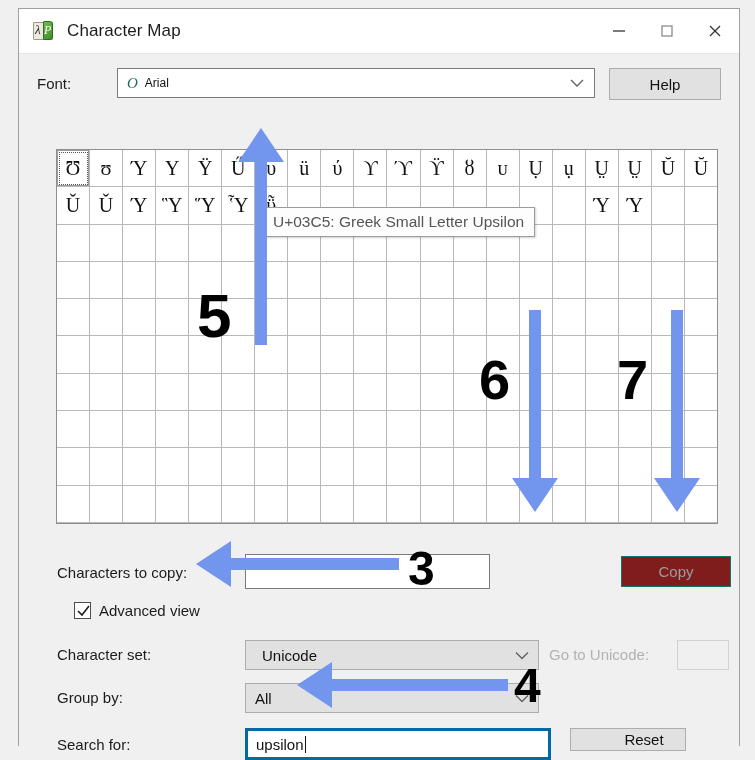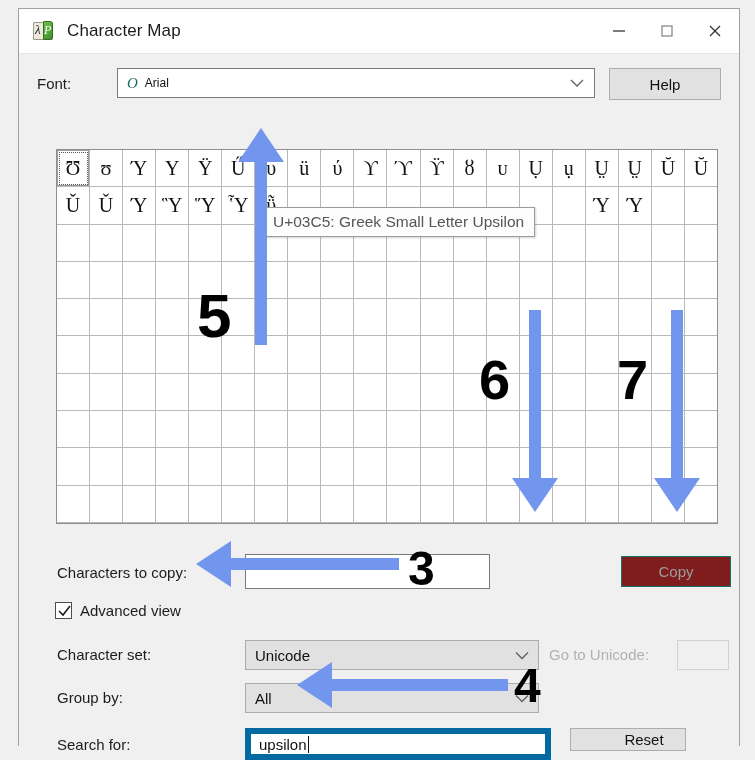--- a/index.html
+++ b/index.html
@@ -232,21 +232,21 @@
     background: #e1e1e1;
   }
   .btn.disabled {
     background: #7f1d1d;
     border: 1px solid #0f766e;
     color: #9d9d9d;
   }
 
   .checkbox-row {
     position: absolute;
-    left: 36px; top: 548px;
+    left: 55px; top: 548px;
     display: flex; align-items: center;
   }
   .cbox {
     width: 17px; height: 17px;
     border: 1px solid #4d4d4d;
     background: #fff;
     position: relative;
     flex: 0 0 auto;
   }
   .cbox svg { position: absolute; left: 1px; top: 1px; }
@@ -277,21 +277,21 @@
     width: 52px; height: 30px;
     background: #f0f0f0;
     border: 1px solid #d2d2d2;
   }
 
   .search-field {
     position: absolute;
     left: 226px; top: 674px;
     width: 306px; height: 32px;
     background: #ffffff;
-    border: 6px solid #0369a1;
+    border: 3px solid #0369a1;
     display: flex; align-items: center;
   }
   .search-field .sv {
     margin-left: 8px;
     font-size: 15px;
     color: #111;
   }
   .caret {
     width: 1px; height: 17px;
     background: #111;
@@ -585,21 +585,21 @@
       <div class="checkbox-row">
         <div class="cbox">
           <svg width="15" height="15" viewBox="0 0 15 15">
               <polyline points="2,7 6,11 13,2" fill="none" stroke="#1c1c1c" stroke-width="1.6"></polyline>
             </svg>
         </div>
         <span class="cb-label">Advanced view</span>
       </div>
 
       <div class="lbl" style="left:38px; top:592px;">Character set:</div>
-      <div class="dd" style="left:226px; top:586px; width:294px; height:30px;">
+      <div class="dd" style="left:226px; top:586px; width:294px; height:30px;padding-left:7px;">
         <span class="dd-text">Unicode</span>
         <span class="dd-arrow">
           <svg width="14" height="9" viewBox="0 0 14 9">
               <polyline points="1,1 7,7 13,1" fill="none" stroke="#606060" stroke-width="1.3"></polyline>
             </svg>
         </span>
       </div>
       <div class="lbl dim" style="left:530px; top:592px;">Go to Unicode:</div>
       <div class="goto-box"></div>
 

